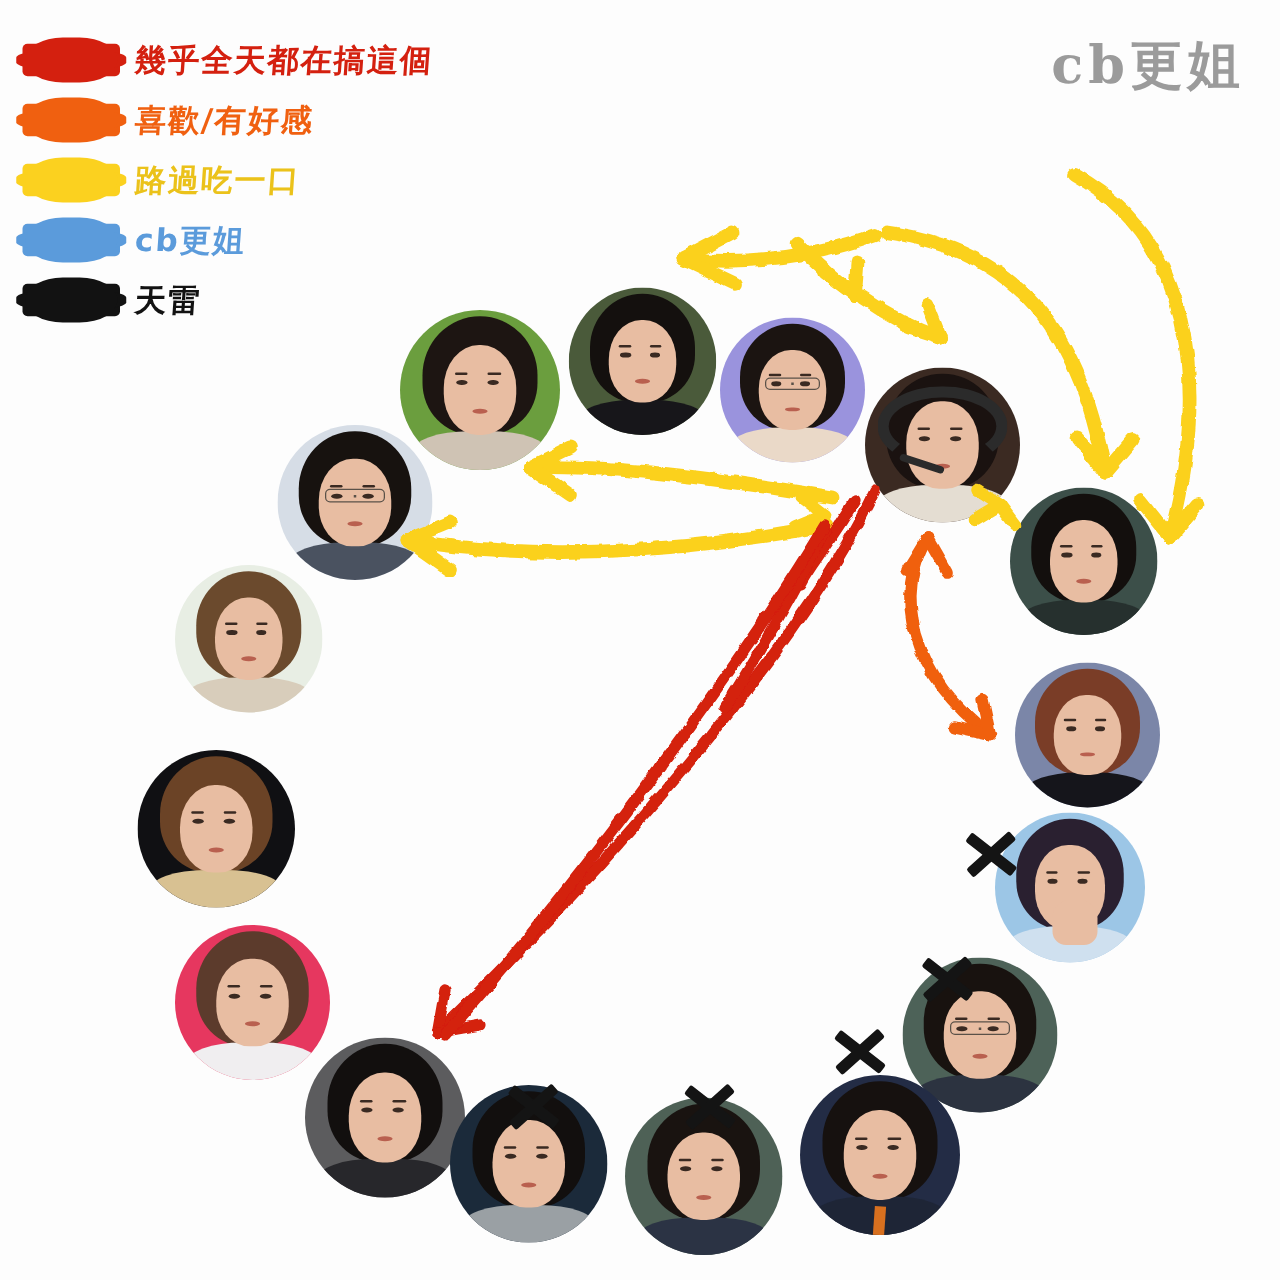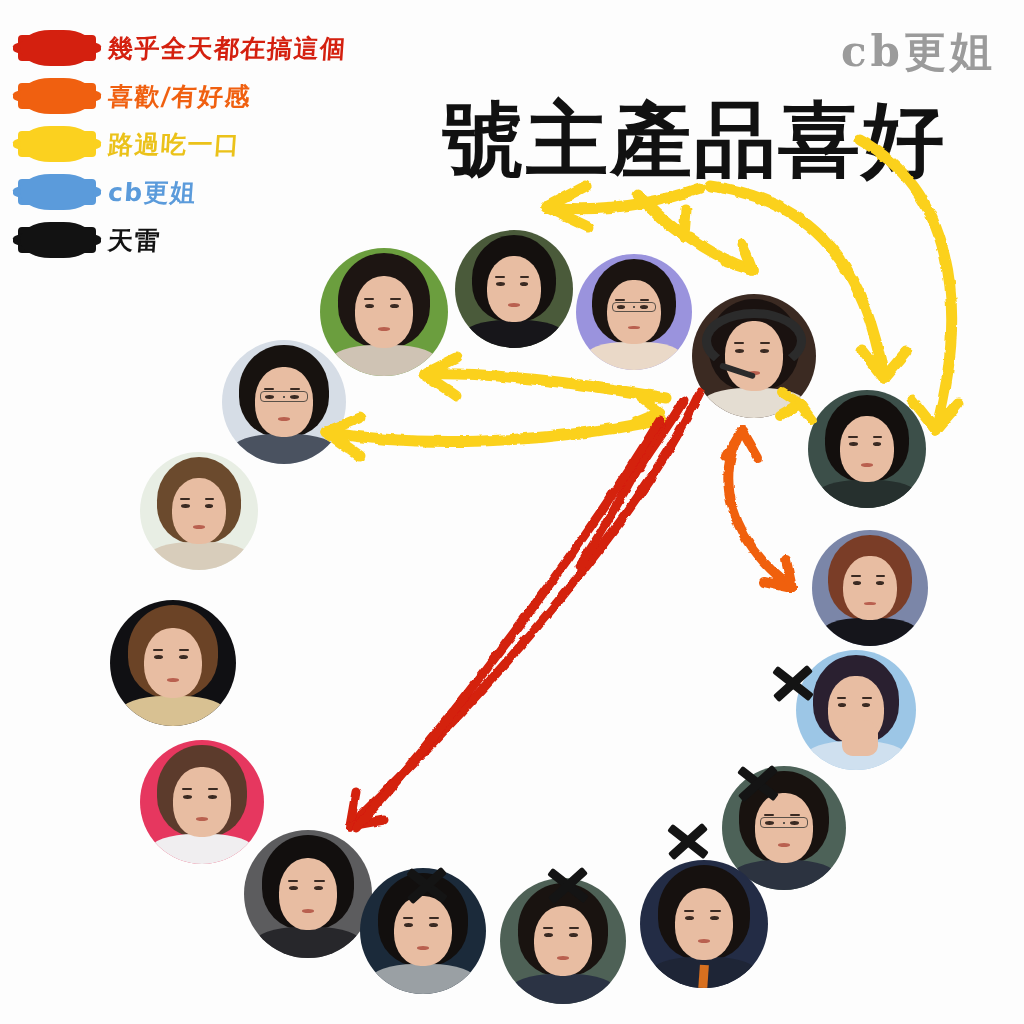--- a/index.html
+++ b/index.html
@@ -138,21 +138,20 @@
       <div class="swatch" style="background:#5B9BDB"></div>
       <div class="legend-label" style="color:#5B9BDB">cb更姐</div>
     </div>
     <div class="legend-row">
       <div class="swatch" style="background:#121212"></div>
       <div class="legend-label" style="color:#121212">天雷</div>
     </div>
   </div>
 
   <div class="title-sub">cb更姐</div>
-  <div class="title-main">號主產品喜好</div>
 
   <div id="nodes-layer">
       <div class="node" style="left: 320px; top: 248px; width: 128px; height: 128px;">
         <div class="ph">
           <div class="bg" style="background:#6b9e3e"></div>
           <div class="hair" style="background:#1d1512"></div>
           <div class="body" style="background:#cfc3b4"></div>
           <div class="skin"></div>
           <div class="brow browL"></div>
           <div class="brow browR"></div>

